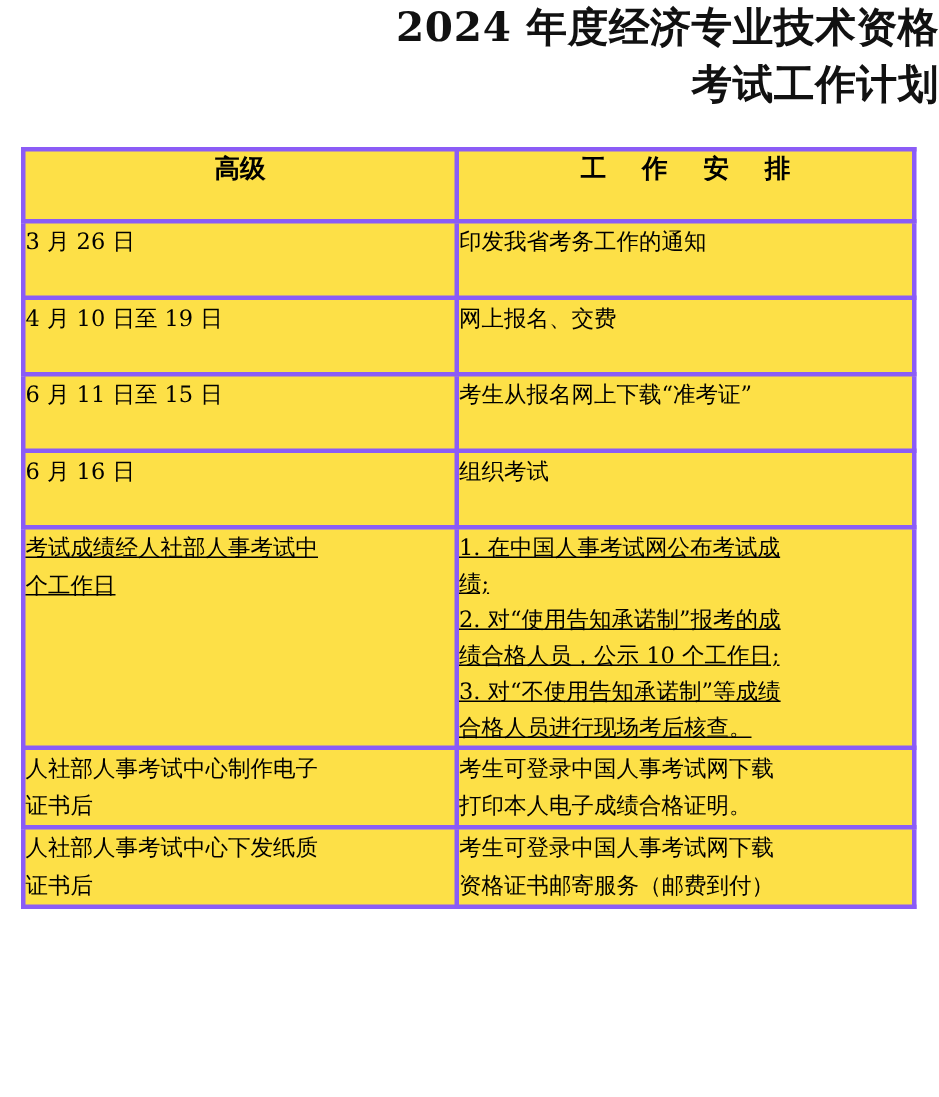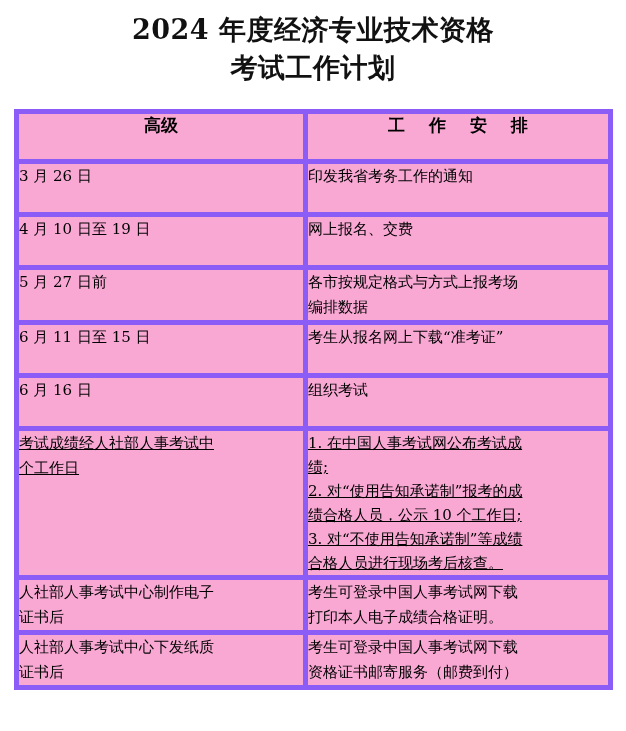--- a/index.html
+++ b/index.html
@@ -17,22 +17,21 @@
 
   .page {
     position: relative;
     width: 626px;
     height: 731px;
     background: #ffffff;
   }
 
   
   .title-block {
-    padding-top: 11px;
-    text-align: center;
+    text-align: right;
   }
   .title-line {
     font-family: "DejaVu Serif", "Liberation Serif", serif;
     font-weight: bold;
     font-size: 27px;
     line-height: 38px;
     letter-spacing: 0.5px;
     color: #111111;
     white-space: nowrap;
   }
@@ -46,24 +45,24 @@
   table.plan {
     border-collapse: collapse;
     table-layout: fixed;
     width: 594px;
     background: #ffffff;
   }
   table.plan col.c-left  { width: 289px; }
   table.plan col.c-right { width: 305px; }
 
   table.plan td, table.plan th {
-    border: 5px solid #8b5cf6;
+    border: 3px solid #8b5cf6;
     padding: 0;
     vertical-align: top;
-    background: #f9a8d4;
+    background: #fde047;
   }
 
   
   .hdr-cell {
     text-align: center;
     font-weight: bold;
     font-size: 17px;
     height: 45px;
     vertical-align: middle;
     font-family: "DejaVu Serif", "Liberation Serif", serif;
@@ -140,29 +139,20 @@
 
         <tr class="r-1">
           <td class="cell-left">
             <span class="ln">4 月 10 日至 19 日</span>
           </td>
           <td class="cell-right">
             <span class="ln">网上报名、交费</span>
           </td>
         </tr>
 
-        <tr class="r-2">
-          <td class="cell-left">
-            <span class="ln">5 月 27 日前</span>
-          </td>
-          <td class="cell-right">
-            <span class="ln">各市按规定格式与方式上报考场</span>
-            <span class="ln">编排数据</span>
-          </td>
-        </tr>
 
         <tr class="r-1">
           <td class="cell-left">
             <span class="ln">6 月 11 日至 15 日</span>
           </td>
           <td class="cell-right">
             <span class="ln">考生从报名网上下载“准考证”</span>
           </td>
         </tr>
 

